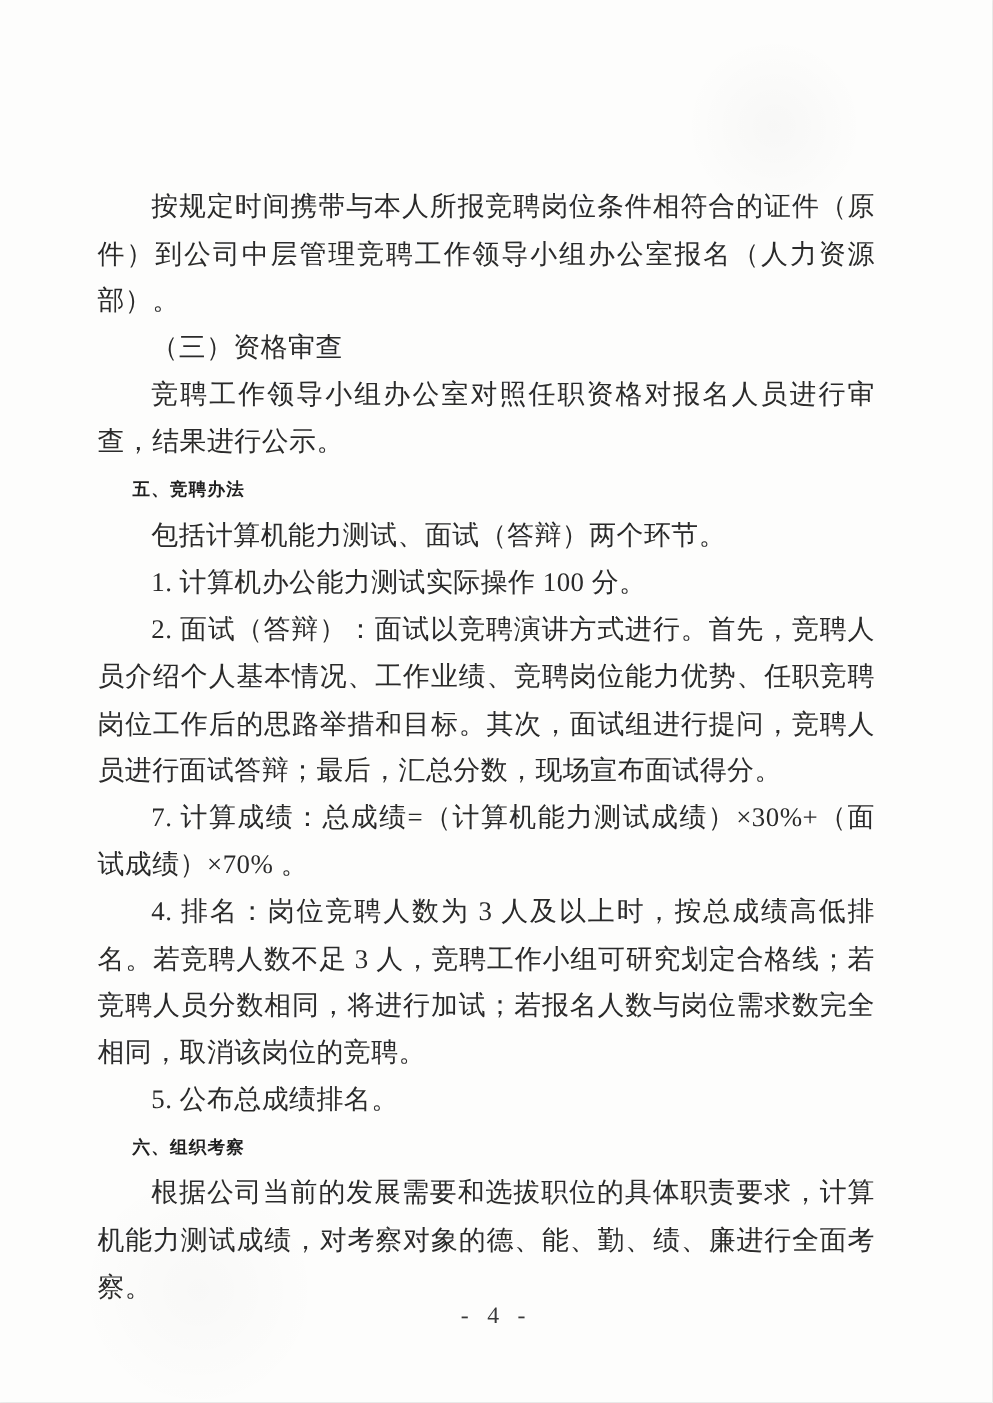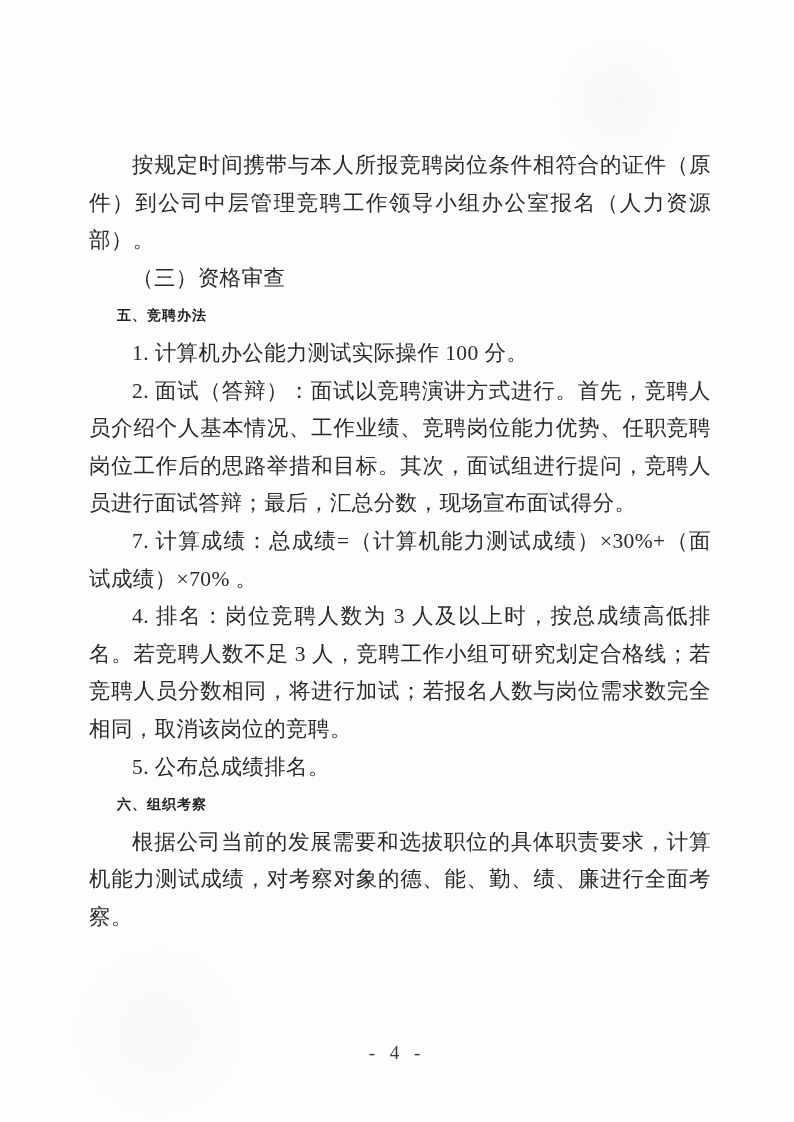--- a/index.html
+++ b/index.html
@@ -23,21 +23,21 @@
     content: "";
     position: absolute;
     inset: 0;
     background:
       radial-gradient(circle at 78% 9%, rgba(0,0,0,0.025), transparent 6%),
       radial-gradient(circle at 20% 92%, rgba(0,0,0,0.02), transparent 8%);
     pointer-events: none;
   }
   .content {
     position: absolute;
-    left: 89px;
+    left: 78px;
     top: 147px;
     width: 622px;
   }
   .para {
     margin: 0;
     font-size: 21.5px;
     line-height: 37.6px;
     letter-spacing: 0.4px;
     text-align: justify;
     text-indent: 2em;
@@ -62,21 +62,23 @@
   }
 </style>
 </head>
 <body>
 
 <div class="page">
 
   <div class="content">
     <p class="para">按规定时间携带与本人所报竞聘岗位条件相符合的证件（原件）到公司中层管理竞聘工作领导小组办公室报名（人力资源部）。</p>
     <p class="para">（三）资格审查</p>
+    <p class="para">竞聘工作领导小组办公室对照任职资格对报名人员进行审查，结果进行公示。</p>
     <p class="para heading">五、竞聘办法</p>
+    <p class="para">包括计算机能力测试、面试（答辩）两个环节。</p>
     <p class="para">1. 计算机办公能力测试实际操作 100 分。</p>
     <p class="para">2. 面试（答辩）：面试以竞聘演讲方式进行。首先，竞聘人员介绍个人基本情况、工作业绩、竞聘岗位能力优势、任职竞聘岗位工作后的思路举措和目标。其次，面试组进行提问，竞聘人员进行面试答辩；最后，汇总分数，现场宣布面试得分。</p>
     <p class="para">7. 计算成绩：总成绩=（计算机能力测试成绩）×30%+（面试成绩）×70% 。</p>
     <p class="para">4. 排名：岗位竞聘人数为 3 人及以上时，按总成绩高低排名。若竞聘人数不足 3 人，竞聘工作小组可研究划定合格线；若竞聘人员分数相同，将进行加试；若报名人数与岗位需求数完全相同，取消该岗位的竞聘。</p>
     <p class="para">5. 公布总成绩排名。</p>
     <p class="para heading">六、组织考察</p>
     <p class="para">根据公司当前的发展需要和选拔职位的具体职责要求，计算机能力测试成绩，对考察对象的德、能、勤、绩、廉进行全面考察。</p>
   </div>
 
   <div class="footer">- 4 -</div>

